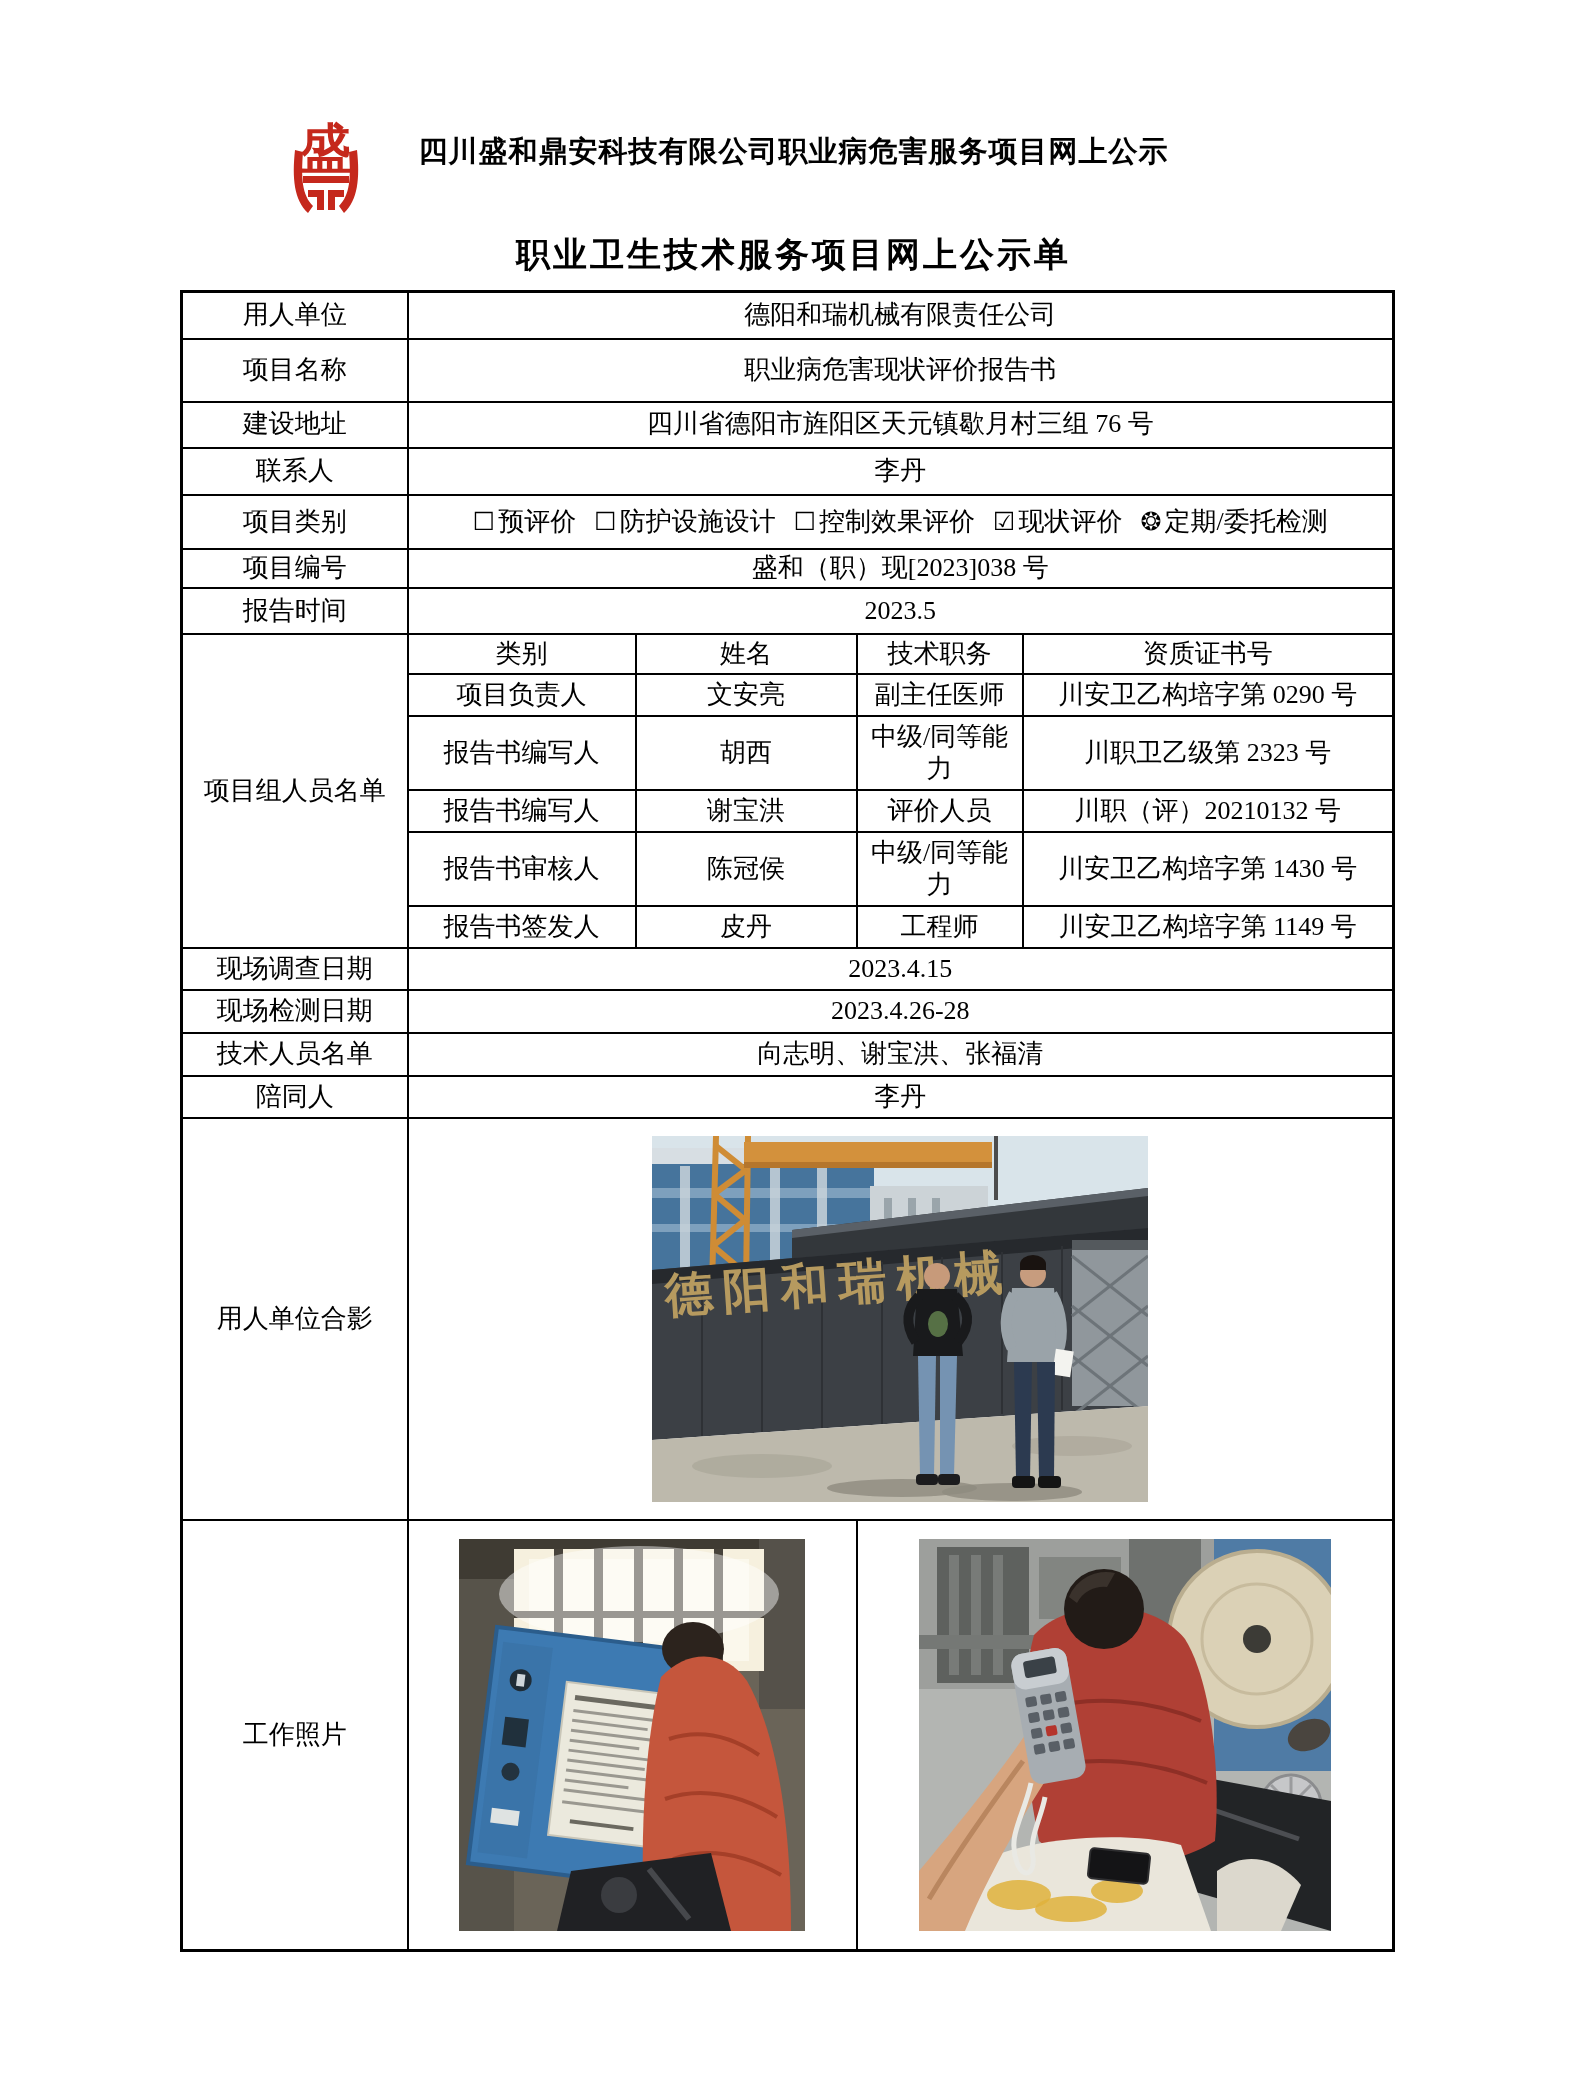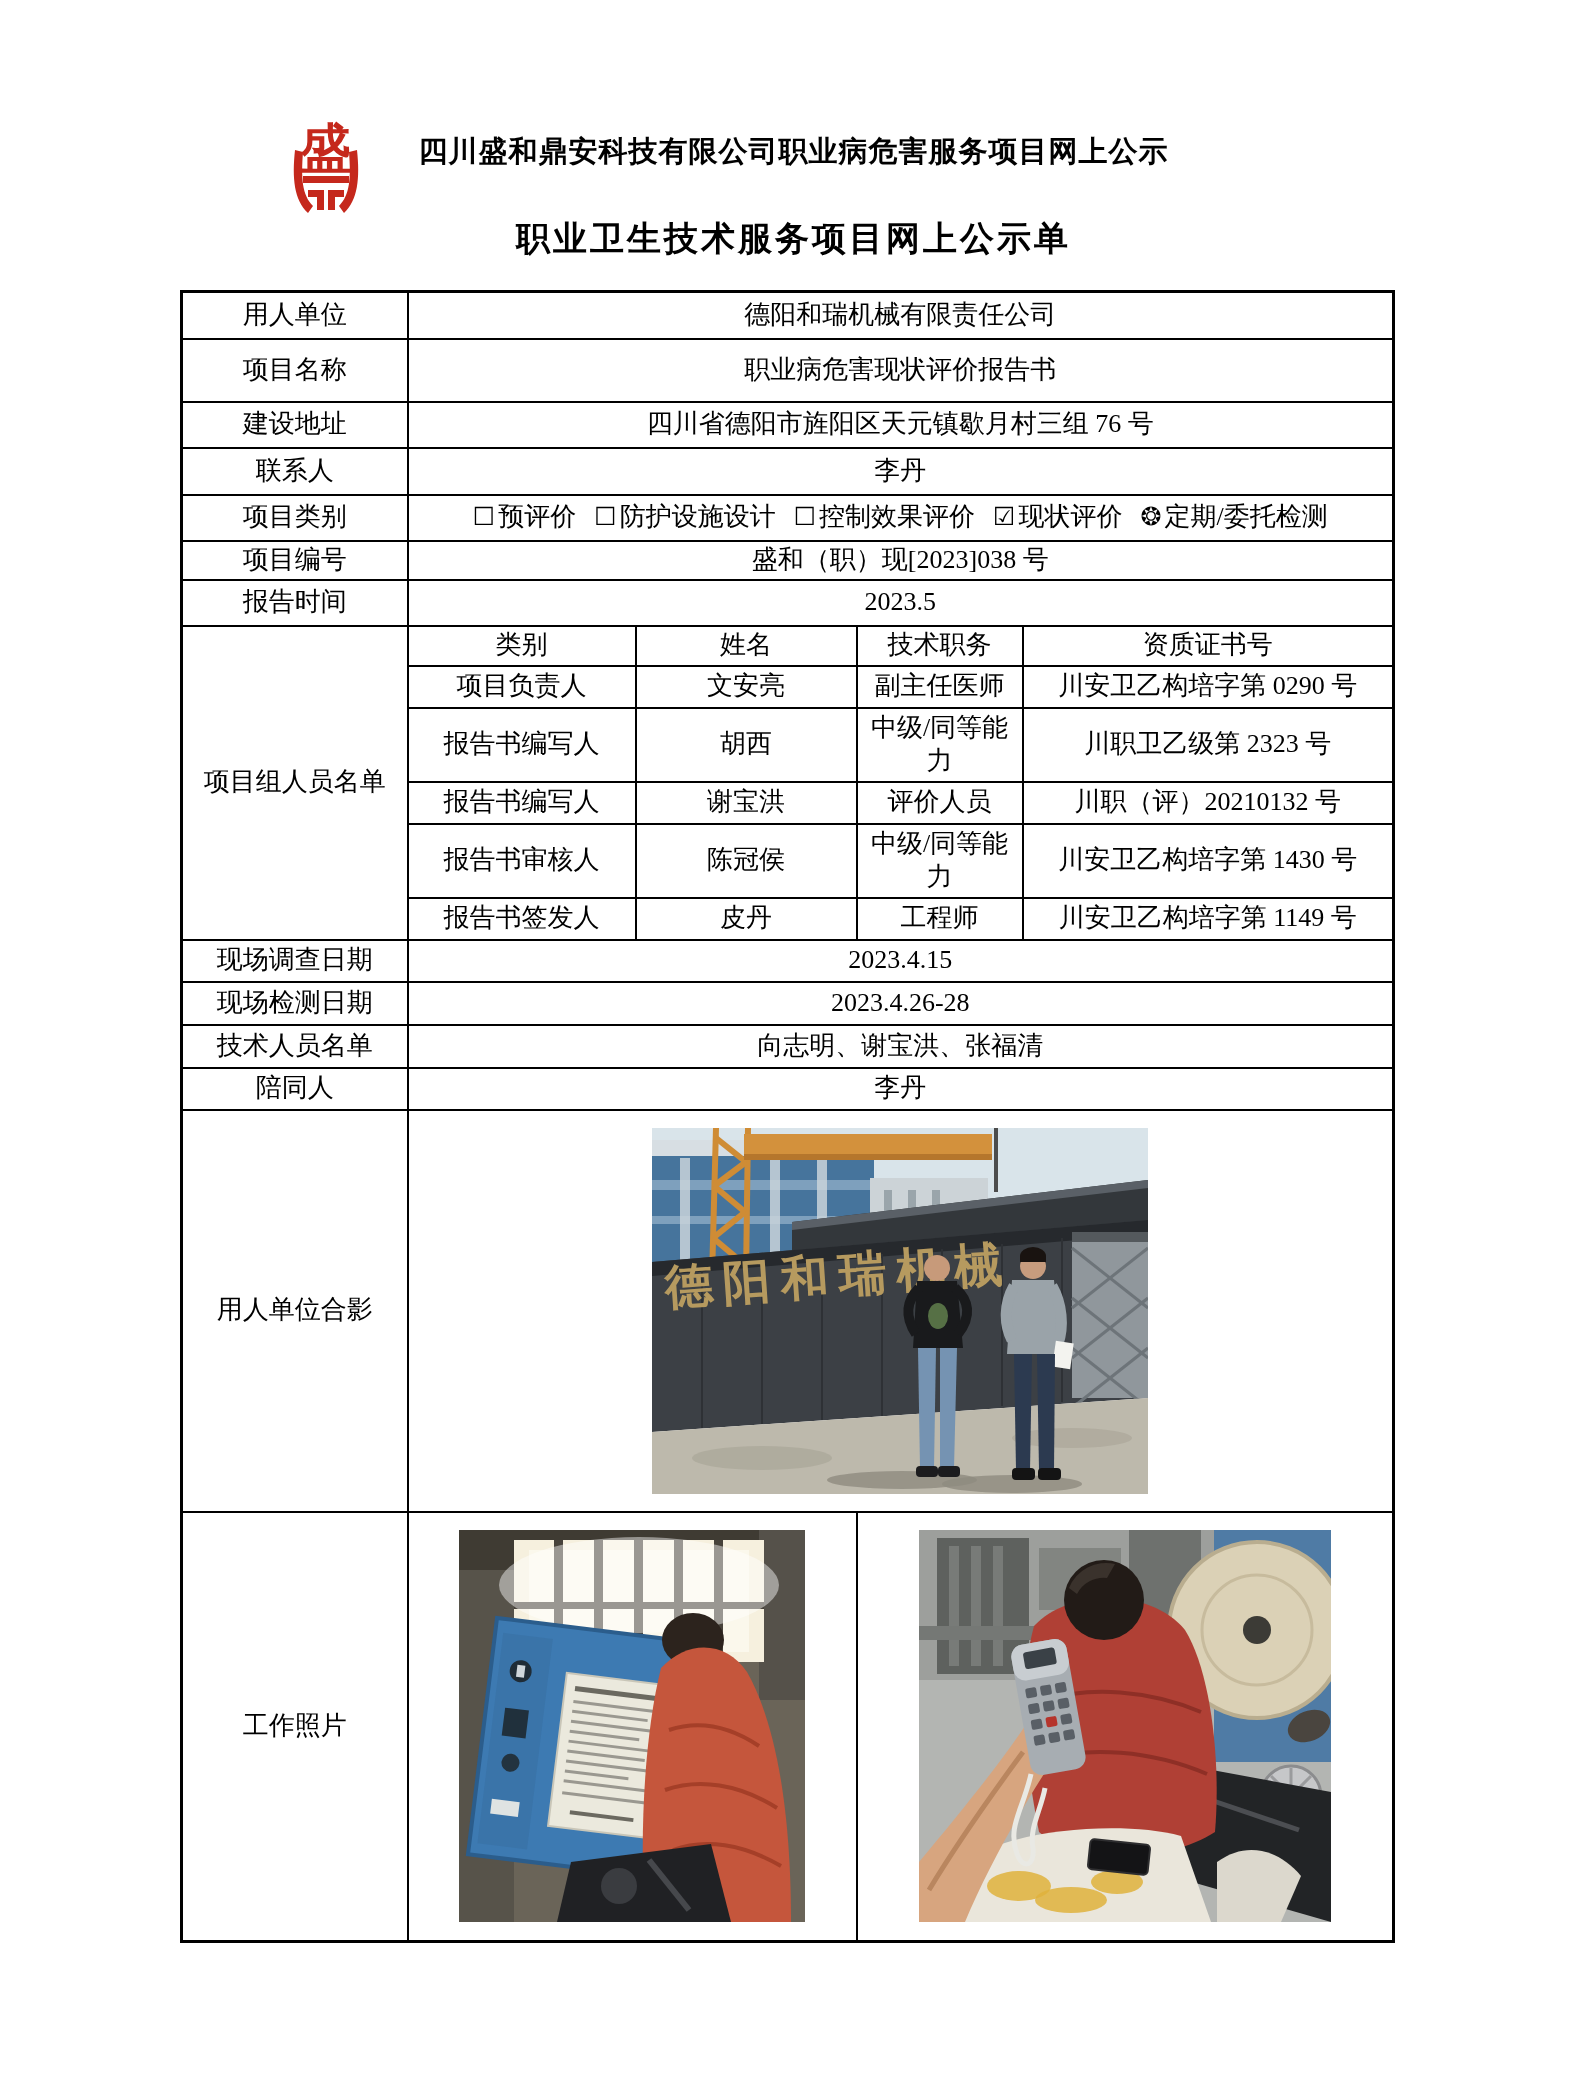--- a/index.html
+++ b/index.html
@@ -8,37 +8,37 @@
     font-family:"Liberation Serif","DejaVu Serif",serif;color:#000;
     overflow:hidden;
   }
   
   .logo{position:absolute;left:286px;top:120px;width:80px;height:102px;}
   .org-line{
     position:absolute;top:132px;left:0;right:0;text-align:center;
     font-size:29px;font-weight:bold;letter-spacing:1px;
   }
   .doc-title{
-    position:absolute;top:216px;left:0;right:0;text-align:center;
+    position:absolute;top:232px;left:0;right:0;text-align:center;
     font-size:34px;font-weight:bold;letter-spacing:3px;
   }
   
   table.main{
     position:absolute;left:180px;top:290px;width:1212px;
     border-collapse:collapse;table-layout:fixed;
     border:3px solid #000;
   }
   table.main td{
     border:2px solid #000;text-align:center;vertical-align:middle;
     font-size:26px;padding:2px 8px;line-height:1.25;
     overflow:hidden;
   }
   td.title-col{padding:2px 14px;border-radius:7px;}
   td.photo-cell{padding:0;}
-  .cat-item{white-space:nowrap;margin:0 9px;display:inline-block;}
+  .cat-item{white-space:nowrap;margin:8px 9px;display:inline-block;}
   .cb{font-family:"DejaVu Sans",sans-serif;margin-right:3px;font-size:25px;}
   .cb.checked{font-weight:bold;}
   .photo-svg{display:block;margin:0 auto;}
 </style>
 </head>
 <body>
 
 <div class="page">
 
   <div class="logo">

